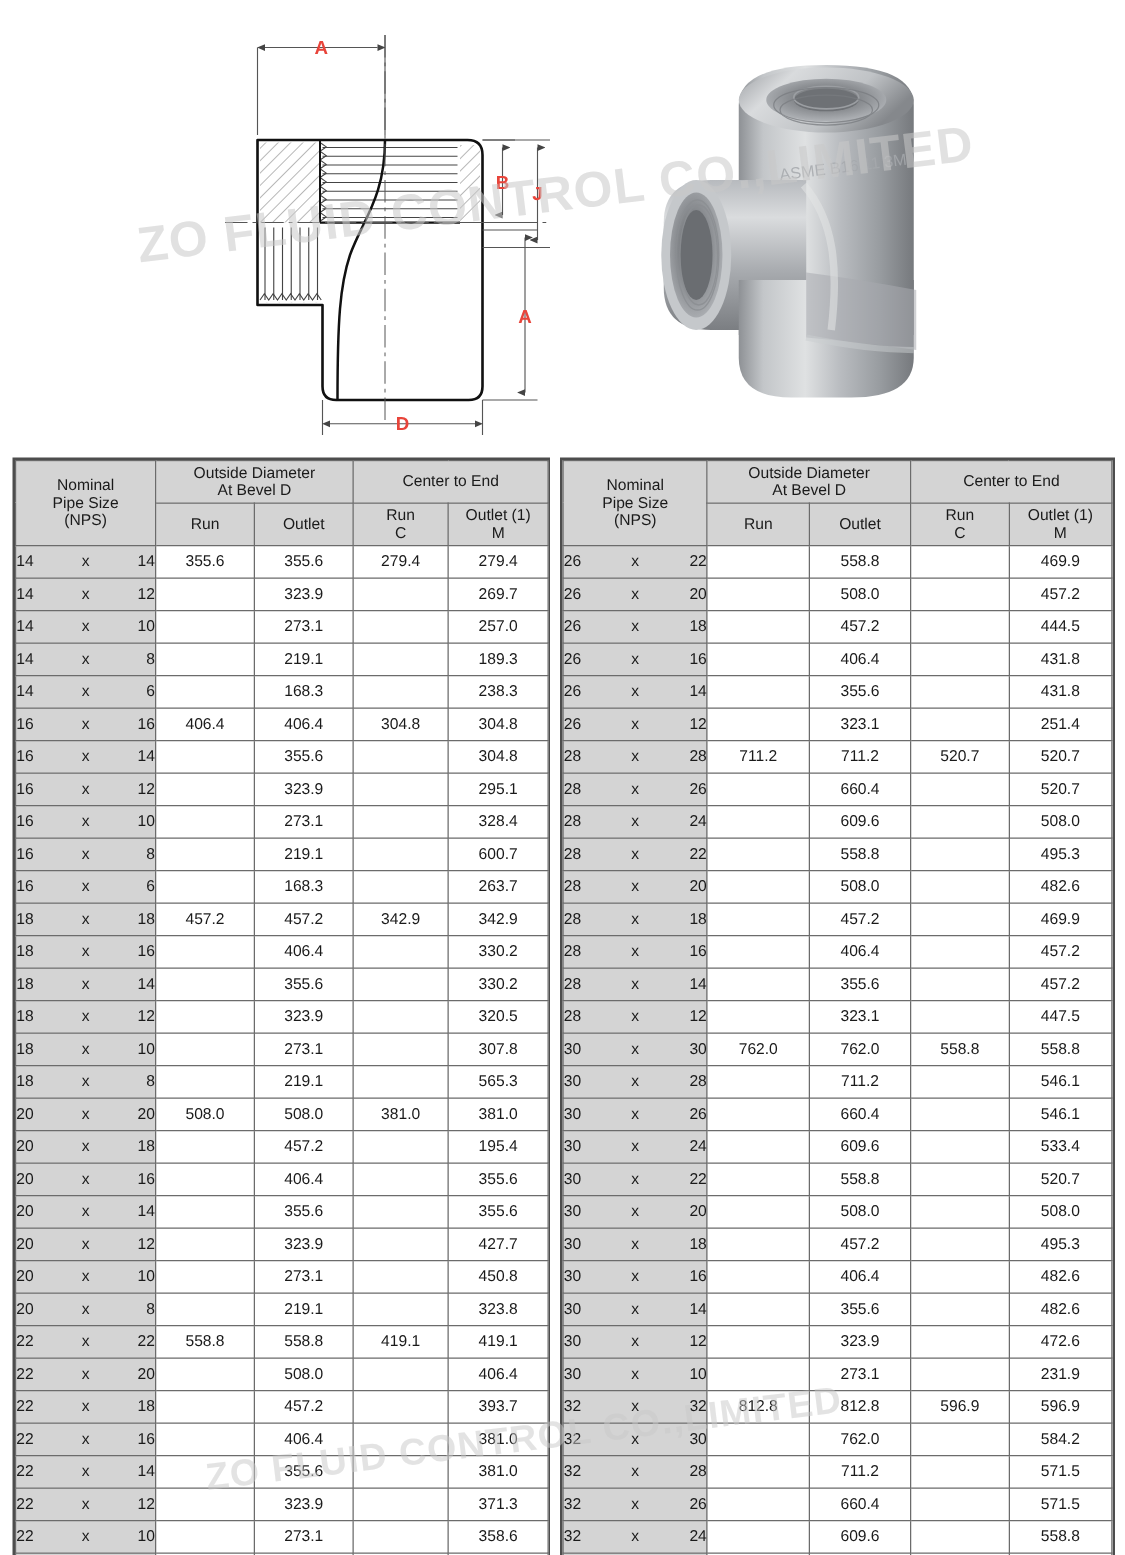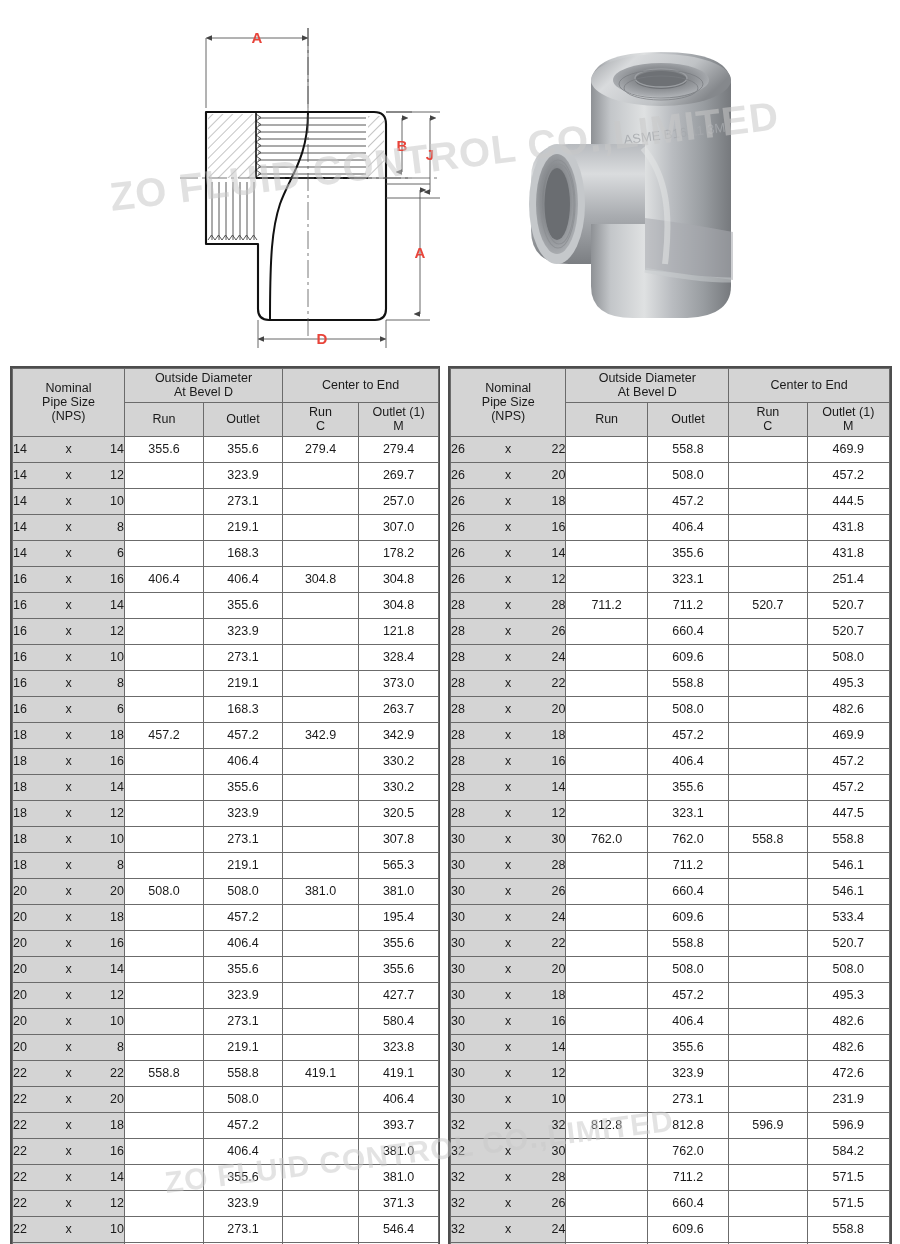--- a/index.html
+++ b/index.html
@@ -415,34 +415,34 @@
             <td class="nps">
               <div class="nps-inner">
                 <span class="nps-a">14</span>
                 <span class="nps-x">x</span>
                 <span class="nps-b">8</span>
               </div>
             </td>
             <td class="num"></td>
             <td class="num">219.1</td>
             <td class="num"></td>
-            <td class="num">307.0</td>
+            <td class="num">189.3</td>
           </tr>
           <tr>
             <td class="nps">
               <div class="nps-inner">
                 <span class="nps-a">14</span>
                 <span class="nps-x">x</span>
                 <span class="nps-b">6</span>
               </div>
             </td>
             <td class="num"></td>
             <td class="num">168.3</td>
             <td class="num"></td>
-            <td class="num">178.2</td>
+            <td class="num">238.3</td>
           </tr>
           <tr>
             <td class="nps">
               <div class="nps-inner">
                 <span class="nps-a">16</span>
                 <span class="nps-x">x</span>
                 <span class="nps-b">16</span>
               </div>
             </td>
             <td class="num">406.4</td>
@@ -467,21 +467,21 @@
             <td class="nps">
               <div class="nps-inner">
                 <span class="nps-a">16</span>
                 <span class="nps-x">x</span>
                 <span class="nps-b">12</span>
               </div>
             </td>
             <td class="num"></td>
             <td class="num">323.9</td>
             <td class="num"></td>
-            <td class="num">121.8</td>
+            <td class="num">295.1</td>
           </tr>
           <tr>
             <td class="nps">
               <div class="nps-inner">
                 <span class="nps-a">16</span>
                 <span class="nps-x">x</span>
                 <span class="nps-b">10</span>
               </div>
             </td>
             <td class="num"></td>
@@ -493,21 +493,21 @@
             <td class="nps">
               <div class="nps-inner">
                 <span class="nps-a">16</span>
                 <span class="nps-x">x</span>
                 <span class="nps-b">8</span>
               </div>
             </td>
             <td class="num"></td>
             <td class="num">219.1</td>
             <td class="num"></td>
-            <td class="num">373.0</td>
+            <td class="num">600.7</td>
           </tr>
           <tr>
             <td class="nps">
               <div class="nps-inner">
                 <span class="nps-a">16</span>
                 <span class="nps-x">x</span>
                 <span class="nps-b">6</span>
               </div>
             </td>
             <td class="num"></td>
@@ -662,21 +662,21 @@
             <td class="nps">
               <div class="nps-inner">
                 <span class="nps-a">20</span>
                 <span class="nps-x">x</span>
                 <span class="nps-b">10</span>
               </div>
             </td>
             <td class="num"></td>
             <td class="num">273.1</td>
             <td class="num"></td>
-            <td class="num">580.4</td>
+            <td class="num">450.8</td>
           </tr>
           <tr>
             <td class="nps">
               <div class="nps-inner">
                 <span class="nps-a">20</span>
                 <span class="nps-x">x</span>
                 <span class="nps-b">8</span>
               </div>
             </td>
             <td class="num"></td>
@@ -766,21 +766,21 @@
             <td class="nps">
               <div class="nps-inner">
                 <span class="nps-a">22</span>
                 <span class="nps-x">x</span>
                 <span class="nps-b">10</span>
               </div>
             </td>
             <td class="num"></td>
             <td class="num">273.1</td>
             <td class="num"></td>
-            <td class="num">546.4</td>
+            <td class="num">358.6</td>
           </tr>
           <tr>
             <td class="nps">
               <div class="nps-inner"></div>
             </td>
             <td class="num">609.6</td>
             <td class="num">609.6</td>
             <td class="num">431.8</td>
             <td class="num">431.8</td>
           </tr>

